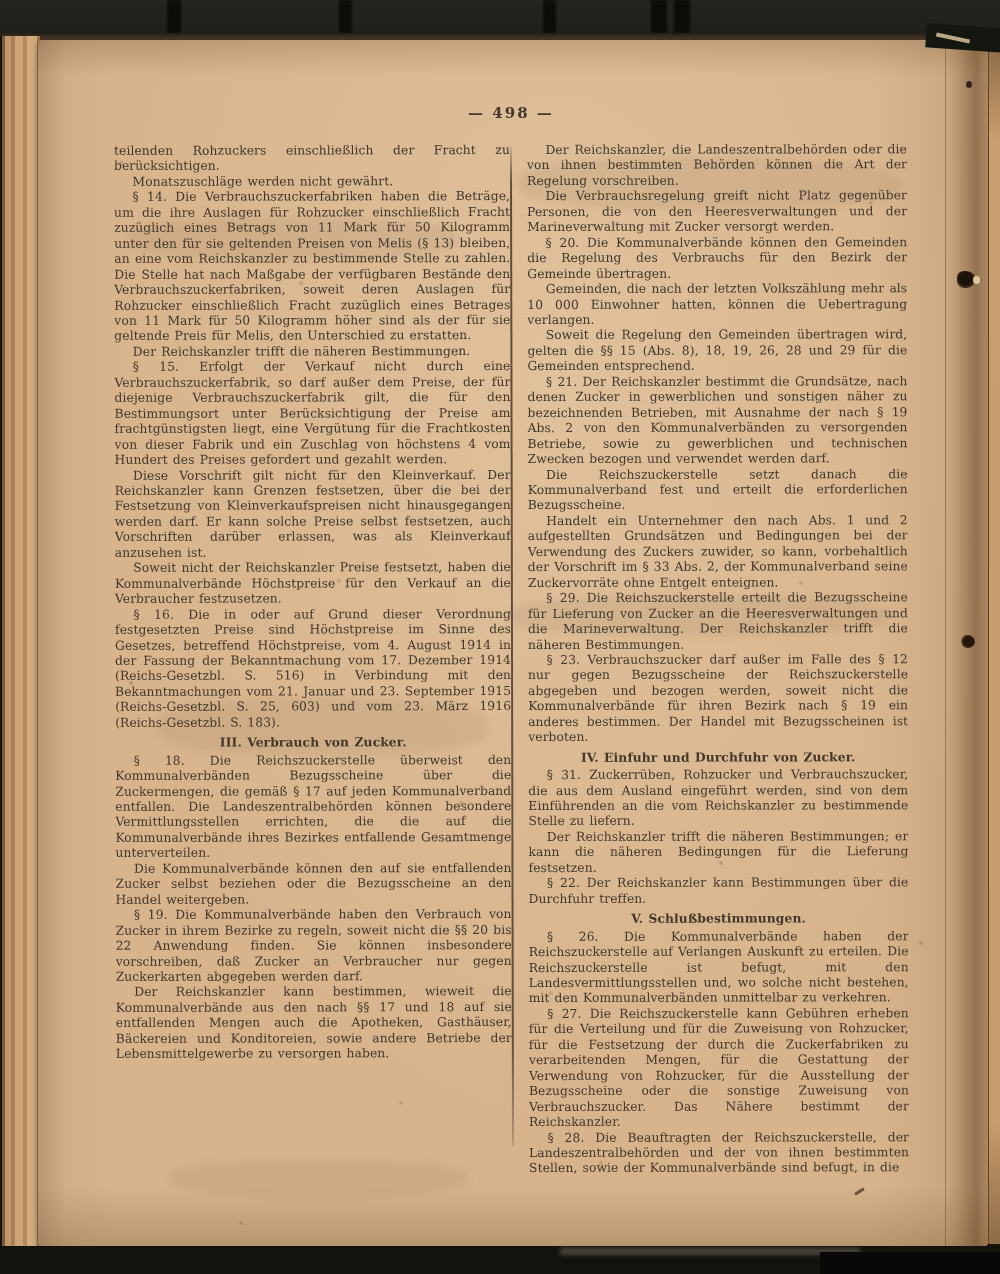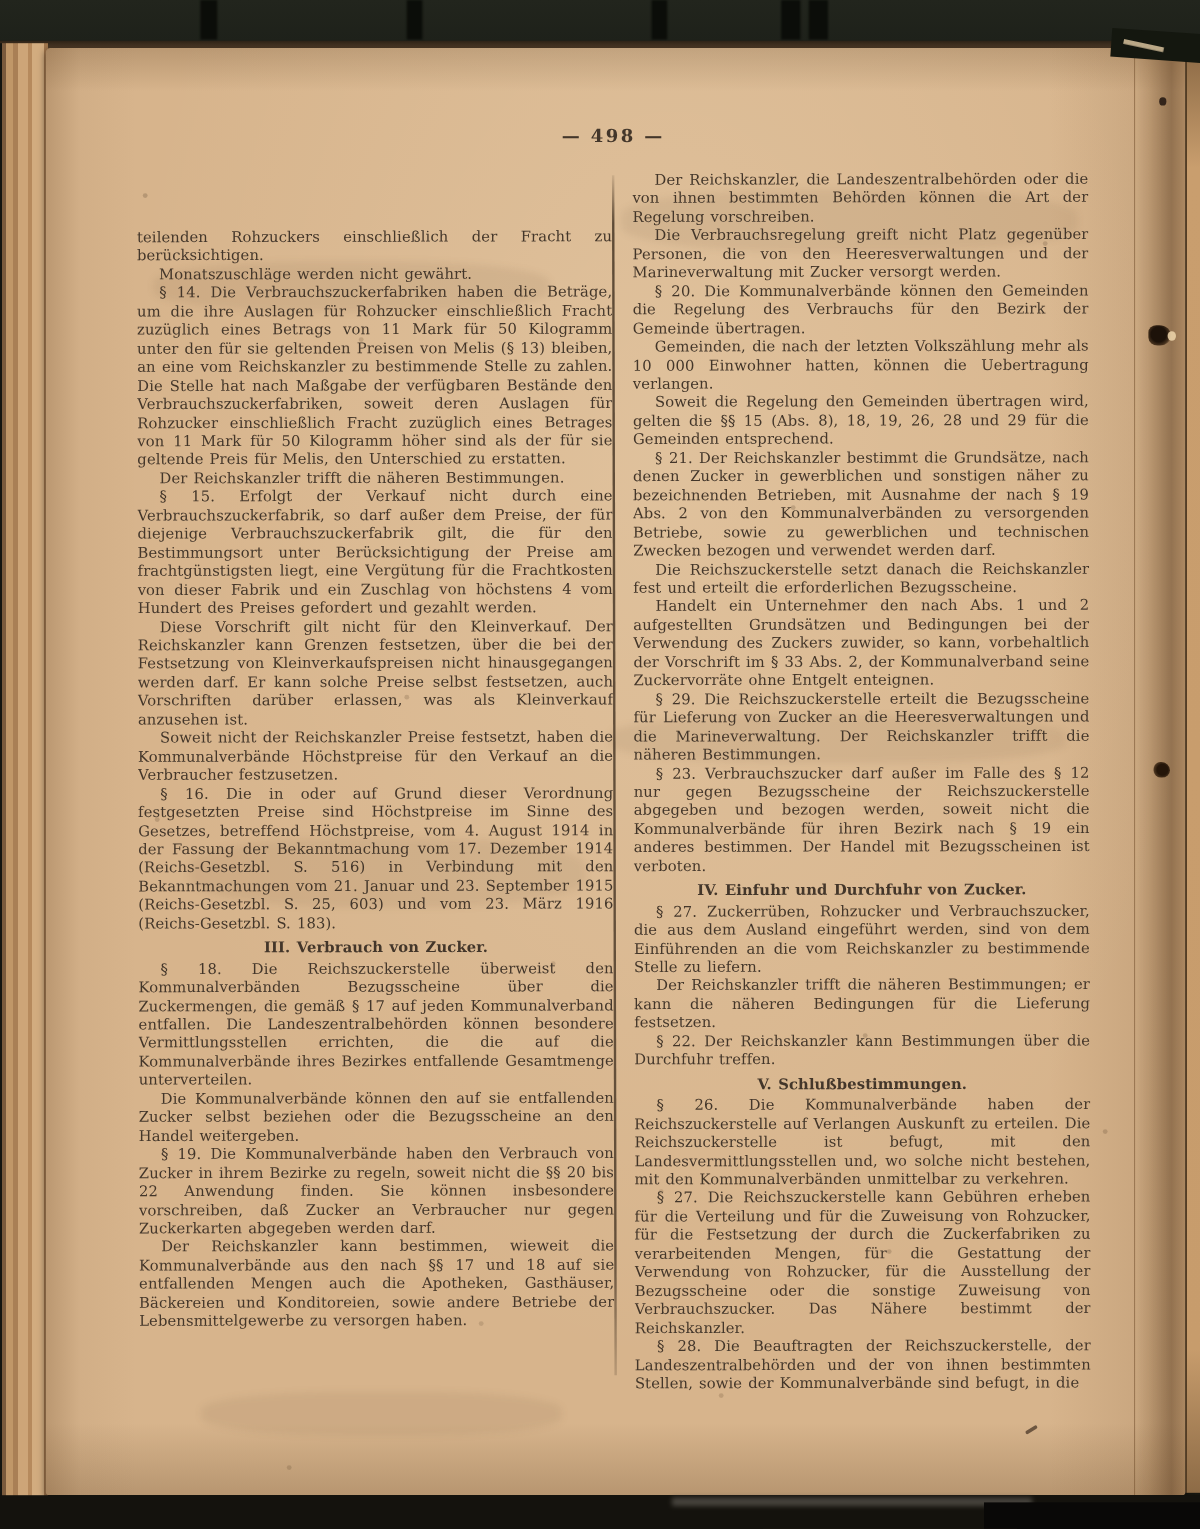--- a/index.html
+++ b/index.html
@@ -70,21 +70,21 @@
   .column{position:absolute;top:103px;height:1036px;overflow:hidden;
     color:#43362a;font-size:12.3px;line-height:15.45px;text-align:justify;
     word-spacing:1px;letter-spacing:.1px;
     hyphens:auto;-webkit-hyphens:auto;}
   .column.left{left:77px;width:396px;}
   .column.right{left:490px;width:380px;}
   .divider{position:absolute;left:473px;top:106px;width:2px;height:1000px;
     background:linear-gradient(to bottom,rgba(62,46,30,.1),rgba(62,46,30,.8) 4%,rgba(62,46,30,.75) 90%,rgba(62,46,30,.2));}
   .column p{margin:0;}
   .column p.para{text-indent:1.5em;}
-  .column p.continuation{text-indent:0;margin-top:47px;}
+  .column p.continuation{text-indent:0;}
   .column p.heading{text-align:center;text-indent:0;font-weight:bold;margin:4px 0 3px;}
 
   
   .smudge{position:absolute;background:rgba(85,62,40,.08);filter:blur(3px);border-radius:40%;}
   .sm1{left:90px;top:178px;width:330px;height:42px;}
   .sm2{left:480px;top:118px;width:380px;height:52px;}
   .sm3{left:120px;top:658px;width:330px;height:58px;}
   .sm4{left:470px;top:556px;width:380px;height:40px;}
   .sm5{left:130px;top:1120px;width:300px;height:36px;}
   .speckles{position:absolute;left:0;top:0;width:2px;height:2px;border-radius:50%;
@@ -141,26 +141,26 @@
           <p class="para">Der Reichskanzler kann bestimmen, wieweit die Kommunalverbände aus den nach §§ 17 und 18 auf sie entfallenden Mengen auch die Apotheken, Gasthäuser, Bäckereien und Konditoreien, sowie andere Betriebe der Lebensmittelgewerbe zu versorgen haben.</p>
         </div>
       <div class="divider"></div>
       <div class="column right">
           <p class="para">Der Reichskanzler, die Landeszentralbehörden oder die von ihnen bestimmten Behörden können die Art der Regelung vorschreiben.</p>
           <p class="para">Die Verbrauchsregelung greift nicht Platz gegenüber Personen, die von den Heeresverwaltungen und der Marineverwaltung mit Zucker versorgt werden.</p>
           <p class="para">§ 20. Die Kommunalverbände können den Gemeinden die Regelung des Verbrauchs für den Bezirk der Gemeinde übertragen.</p>
           <p class="para">Gemeinden, die nach der letzten Volkszählung mehr als 10 000 Einwohner hatten, können die Uebertragung verlangen.</p>
           <p class="para">Soweit die Regelung den Gemeinden übertragen wird, gelten die §§ 15 (Abs. 8), 18, 19, 26, 28 und 29 für die Gemeinden entsprechend.</p>
           <p class="para">§ 21. Der Reichskanzler bestimmt die Grundsätze, nach denen Zucker in gewerblichen und sonstigen näher zu bezeichnenden Betrieben, mit Ausnahme der nach § 19 Abs. 2 von den Kommunalverbänden zu versorgenden Betriebe, sowie zu gewerblichen und technischen Zwecken bezogen und verwendet werden darf.</p>
-          <p class="para">Die Reichszuckerstelle setzt danach die Reichskanzler fest und erteilt die erforderlichen Bezugsscheine.</p>
+          <p class="para">Die Reichszuckerstelle setzt danach die Kommunalverband fest und erteilt die erforderlichen Bezugsscheine.</p>
           <p class="para">Handelt ein Unternehmer den nach Abs. 1 und 2 aufgestellten Grundsätzen und Bedingungen bei der Verwendung des Zuckers zuwider, so kann, vorbehaltlich der Vorschrift im § 33 Abs. 2, der Kommunalverband seine Zuckervorräte ohne Entgelt enteignen.</p>
           <p class="para">§ 29. Die Reichszuckerstelle erteilt die Bezugsscheine für Lieferung von Zucker an die Heeresverwaltungen und die Marineverwaltung. Der Reichskanzler trifft die näheren Bestimmungen.</p>
           <p class="para">§ 23. Verbrauchszucker darf außer im Falle des § 12 nur gegen Bezugsscheine der Reichszuckerstelle abgegeben und bezogen werden, soweit nicht die Kommunalverbände für ihren Bezirk nach § 19 ein anderes bestimmen. Der Handel mit Bezugsscheinen ist verboten.</p>
           <p class="heading">IV. Einfuhr und Durchfuhr von Zucker.</p>
-          <p class="para">§ 27. Zuckerrüben, Rohzucker und Verbrauchszucker, die aus dem Ausland eingeführt werden, sind von dem Einführenden an die vom Reichskanzler zu bestimmende Stelle zu liefern.</p>
+          <p class="para">§ 31. Zuckerrüben, Rohzucker und Verbrauchszucker, die aus dem Ausland eingeführt werden, sind von dem Einführenden an die vom Reichskanzler zu bestimmende Stelle zu liefern.</p>
           <p class="para">Der Reichskanzler trifft die näheren Bestimmungen; er kann die näheren Bedingungen für die Lieferung festsetzen.</p>
           <p class="para">§ 22. Der Reichskanzler kann Bestimmungen über die Durchfuhr treffen.</p>
           <p class="heading">V. Schlußbestimmungen.</p>
           <p class="para">§ 26. Die Kommunalverbände haben der Reichszuckerstelle auf Verlangen Auskunft zu erteilen. Die Reichszuckerstelle ist befugt, mit den Landesvermittlungsstellen und, wo solche nicht bestehen, mit den Kommunalverbänden unmittelbar zu verkehren.</p>
           <p class="para">§ 27. Die Reichszuckerstelle kann Gebühren erheben für die Verteilung und für die Zuweisung von Rohzucker, für die Festsetzung der durch die Zuckerfabriken zu verarbeitenden Mengen, für die Gestattung der Verwendung von Rohzucker, für die Ausstellung der Bezugsscheine oder die sonstige Zuweisung von Verbrauchszucker. Das Nähere bestimmt der Reichskanzler.</p>
           <p class="para">§ 28. Die Beauftragten der Reichszuckerstelle, der Landeszentralbehörden und der von ihnen bestimmten Stellen, sowie der Kommunalverbände sind befugt, in die</p>
         </div>
     </div>
 
     <div class="fold-shadow"></div>

